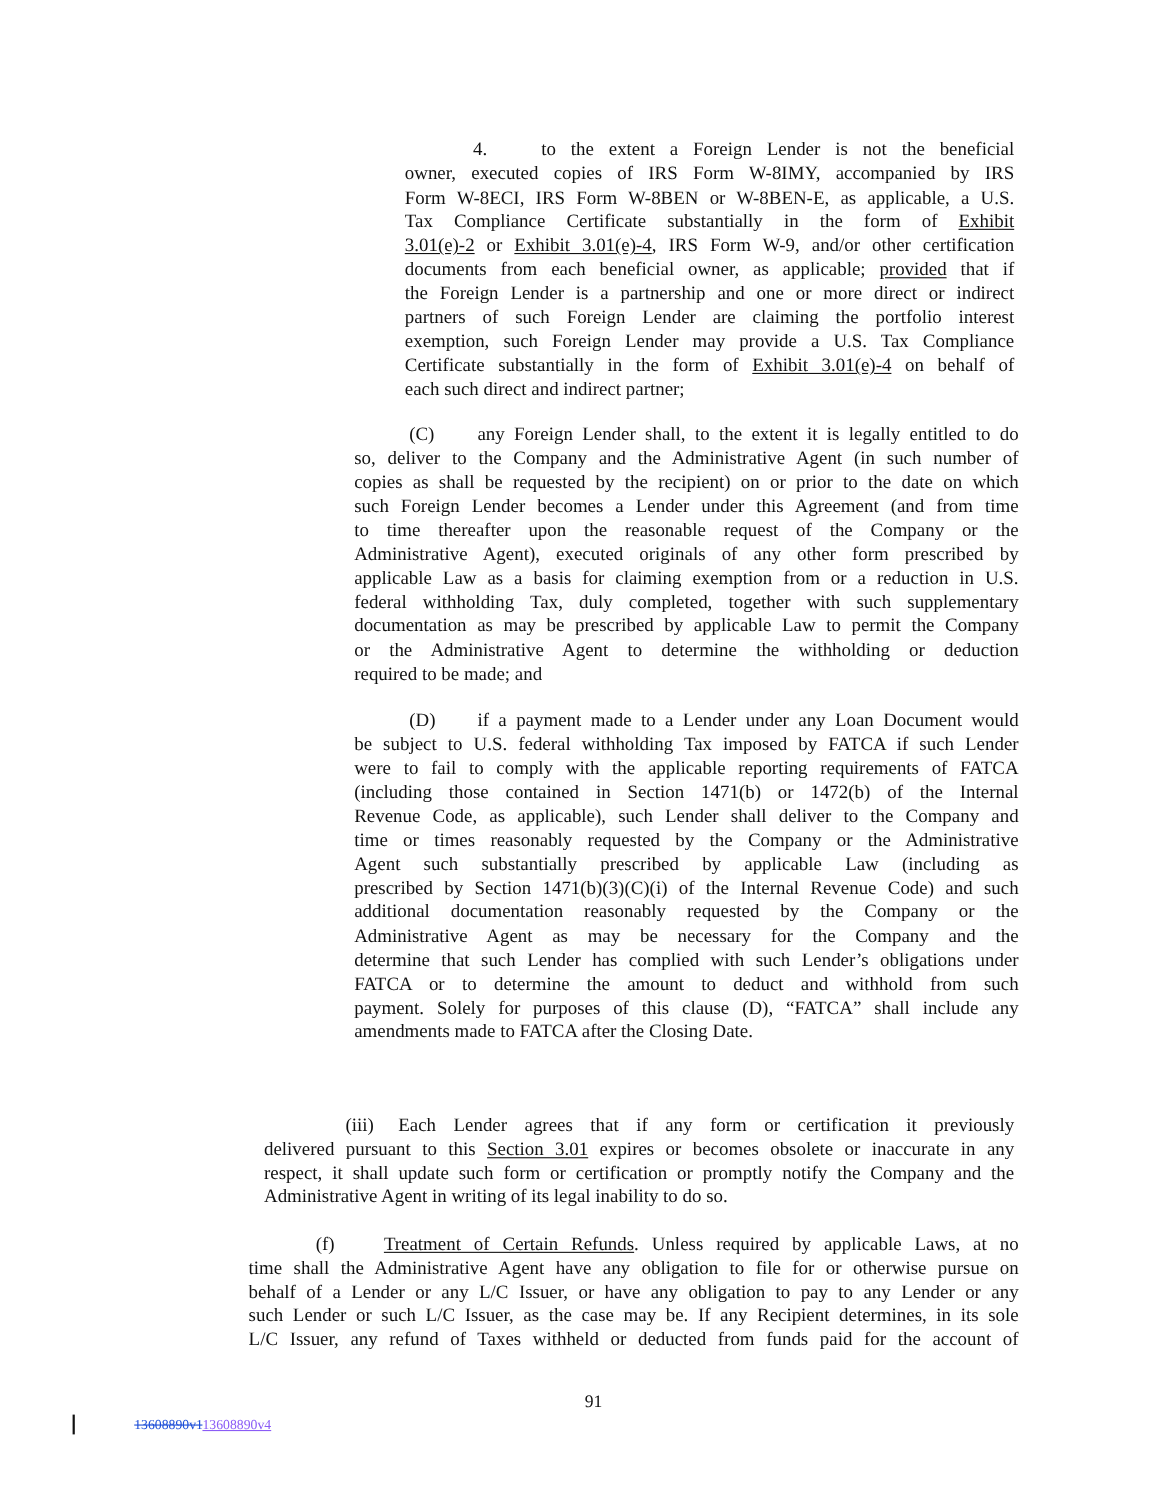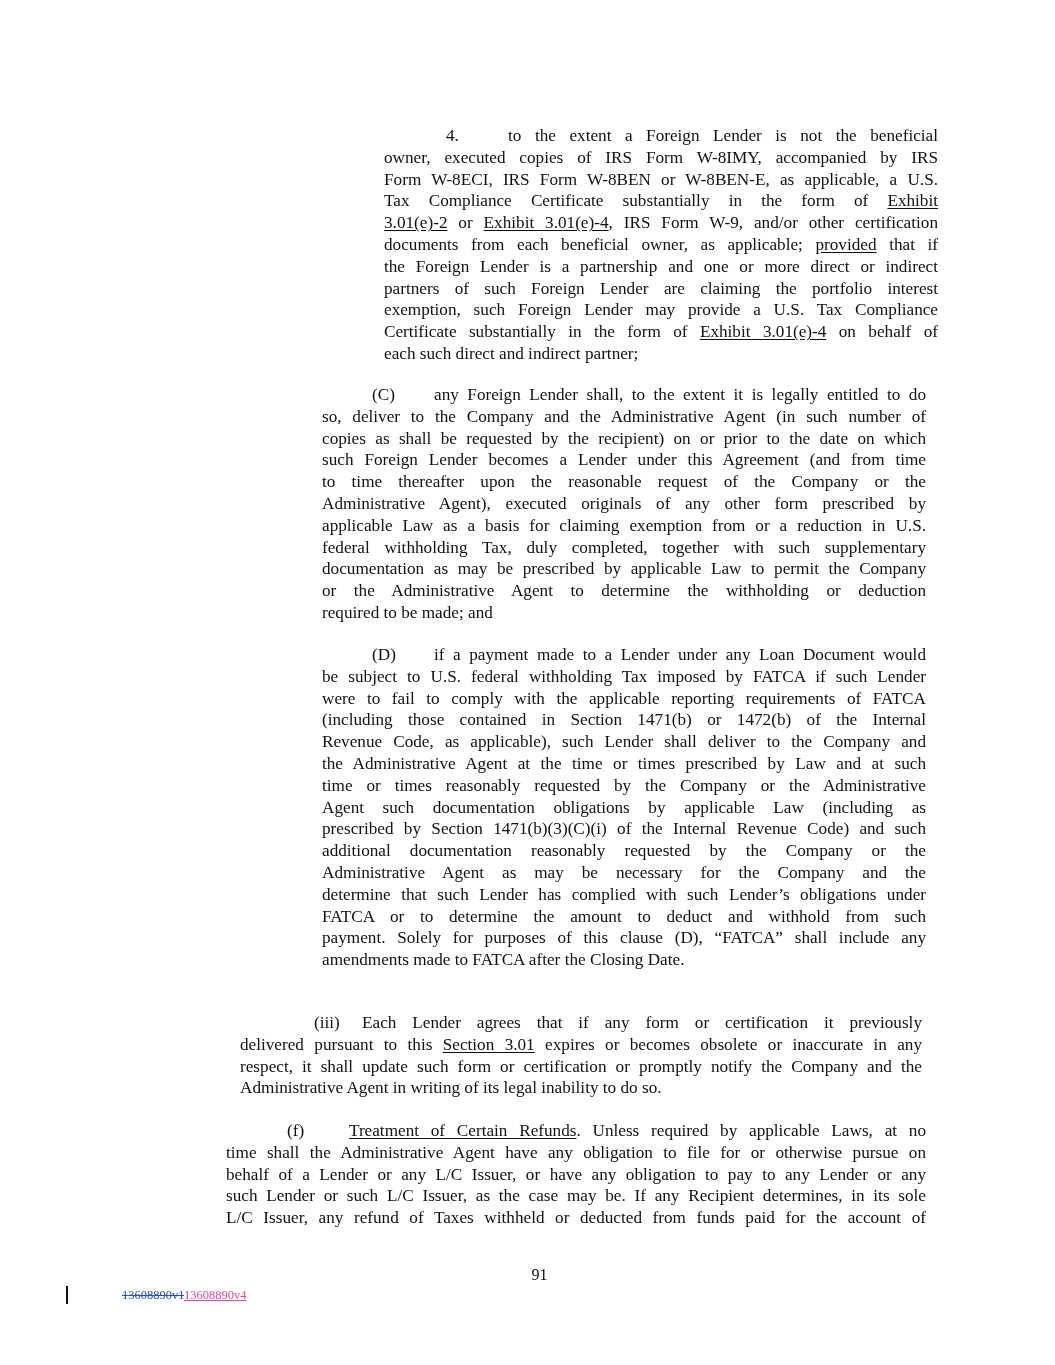--- a/index.html
+++ b/index.html
@@ -3,30 +3,30 @@
 <meta charset="utf-8">
 <style>
   html, body { margin: 0; padding: 0; background: #ffffff; }
   body { width: 1055px; height: 1365px; position: relative; overflow: hidden;
          font-family: "Liberation Serif", serif; color: #111; font-size: 17.2px; }
   .para { position: absolute; text-align: justify; line-height: 21.8px; }
   .para .ln { display: block; white-space: nowrap; text-align-last: justify; }
   .para .ln.last { text-align-last: left; }
   .u { text-decoration: underline; text-underline-offset: 2px; }
   .tab { display: inline-block; }
-  #p4 { left: 384px; top: 125px; width: 554px; }
+  #p4 { left: 368px; top: 125px; width: 554px; }
   #pC { left: 322px; top: 384px; width: 604px; }
   #pD { left: 322px; top: 644px; width: 604px; }
   #piii { left: 240px; top: 1012px; width: 682px; }
   #pf { left: 226px; top: 1120px; width: 700px; }
   #page-num { position: absolute; left: 12px; width: 1055px; top: 1266px; text-align: center; font-size: 16px; }
   #change-bar { position: absolute; left: 66px; top: 1286px; width: 2px; height: 18px; background: #111; }
   #doc-id { position: absolute; left: 122px; top: 1288px; font-size: 12.5px; }
   #doc-id .old { color: #1d4ed8; text-decoration: line-through; }
-  #doc-id .new { color: #ec4899; text-decoration: underline; }
+  #doc-id .new { color: #8b5cf6; text-decoration: underline; }
 </style>
 </head>
 <body>
 
 <div id="p4" class="para">
   <span class="ln"><span class="tab" style="width:62px;padding-left:62px">4.</span><span class="tab" style="width:0"></span><span>to the extent a Foreign Lender is not the beneficial</span></span>
   <span class="ln">owner, executed copies of IRS Form W-8IMY, accompanied by IRS</span>
   <span class="ln">Form W-8ECI, IRS Form W-8BEN or W-8BEN-E, as applicable, a U.S.</span>
   <span class="ln"><span>Tax Compliance Certificate substantially in the form of </span><span class="u">Exhibit</span></span>
   <span class="ln"><span class="u">3.01(e)-2</span><span> or </span><span class="u">Exhibit 3.01(e)-4</span><span>, IRS Form W-9, and/or other certification</span></span>
@@ -51,23 +51,22 @@
   <span class="ln">or the Administrative Agent to determine the withholding or deduction</span>
   <span class="ln last">required to be made; and</span>
 </div>
 
 <div id="pD" class="para">
   <span class="ln"><span class="tab" style="padding-left:50px;width:62px">(D)</span><span>if a payment made to a Lender under any Loan Document would</span></span>
   <span class="ln">be subject to U.S. federal withholding Tax imposed by FATCA if such Lender</span>
   <span class="ln">were to fail to comply with the applicable reporting requirements of FATCA</span>
   <span class="ln">(including those contained in Section 1471(b) or 1472(b) of the Internal</span>
   <span class="ln">Revenue Code, as applicable), such Lender shall deliver to the Company and</span>
-  <span class="ln">the Administrative Agent at the time or times prescribed by Law and at such</span>
   <span class="ln">time or times reasonably requested by the Company or the Administrative</span>
-  <span class="ln">Agent such documentation obligations by applicable Law (including as</span>
+  <span class="ln">Agent such substantially prescribed by applicable Law (including as</span>
   <span class="ln">prescribed by Section 1471(b)(3)(C)(i) of the Internal Revenue Code) and such</span>
   <span class="ln">additional documentation reasonably requested by the Company or the</span>
   <span class="ln">Administrative Agent as may be necessary for the Company and the</span>
   <span class="ln">determine that such Lender has complied with such Lender’s obligations under</span>
   <span class="ln">FATCA or to determine the amount to deduct and withhold from such</span>
   <span class="ln">payment.  Solely for purposes of this clause (D), “FATCA” shall include any</span>
   <span class="ln last">amendments made to FATCA after the Closing Date.</span>
 </div>
 
 <div id="piii" class="para">

